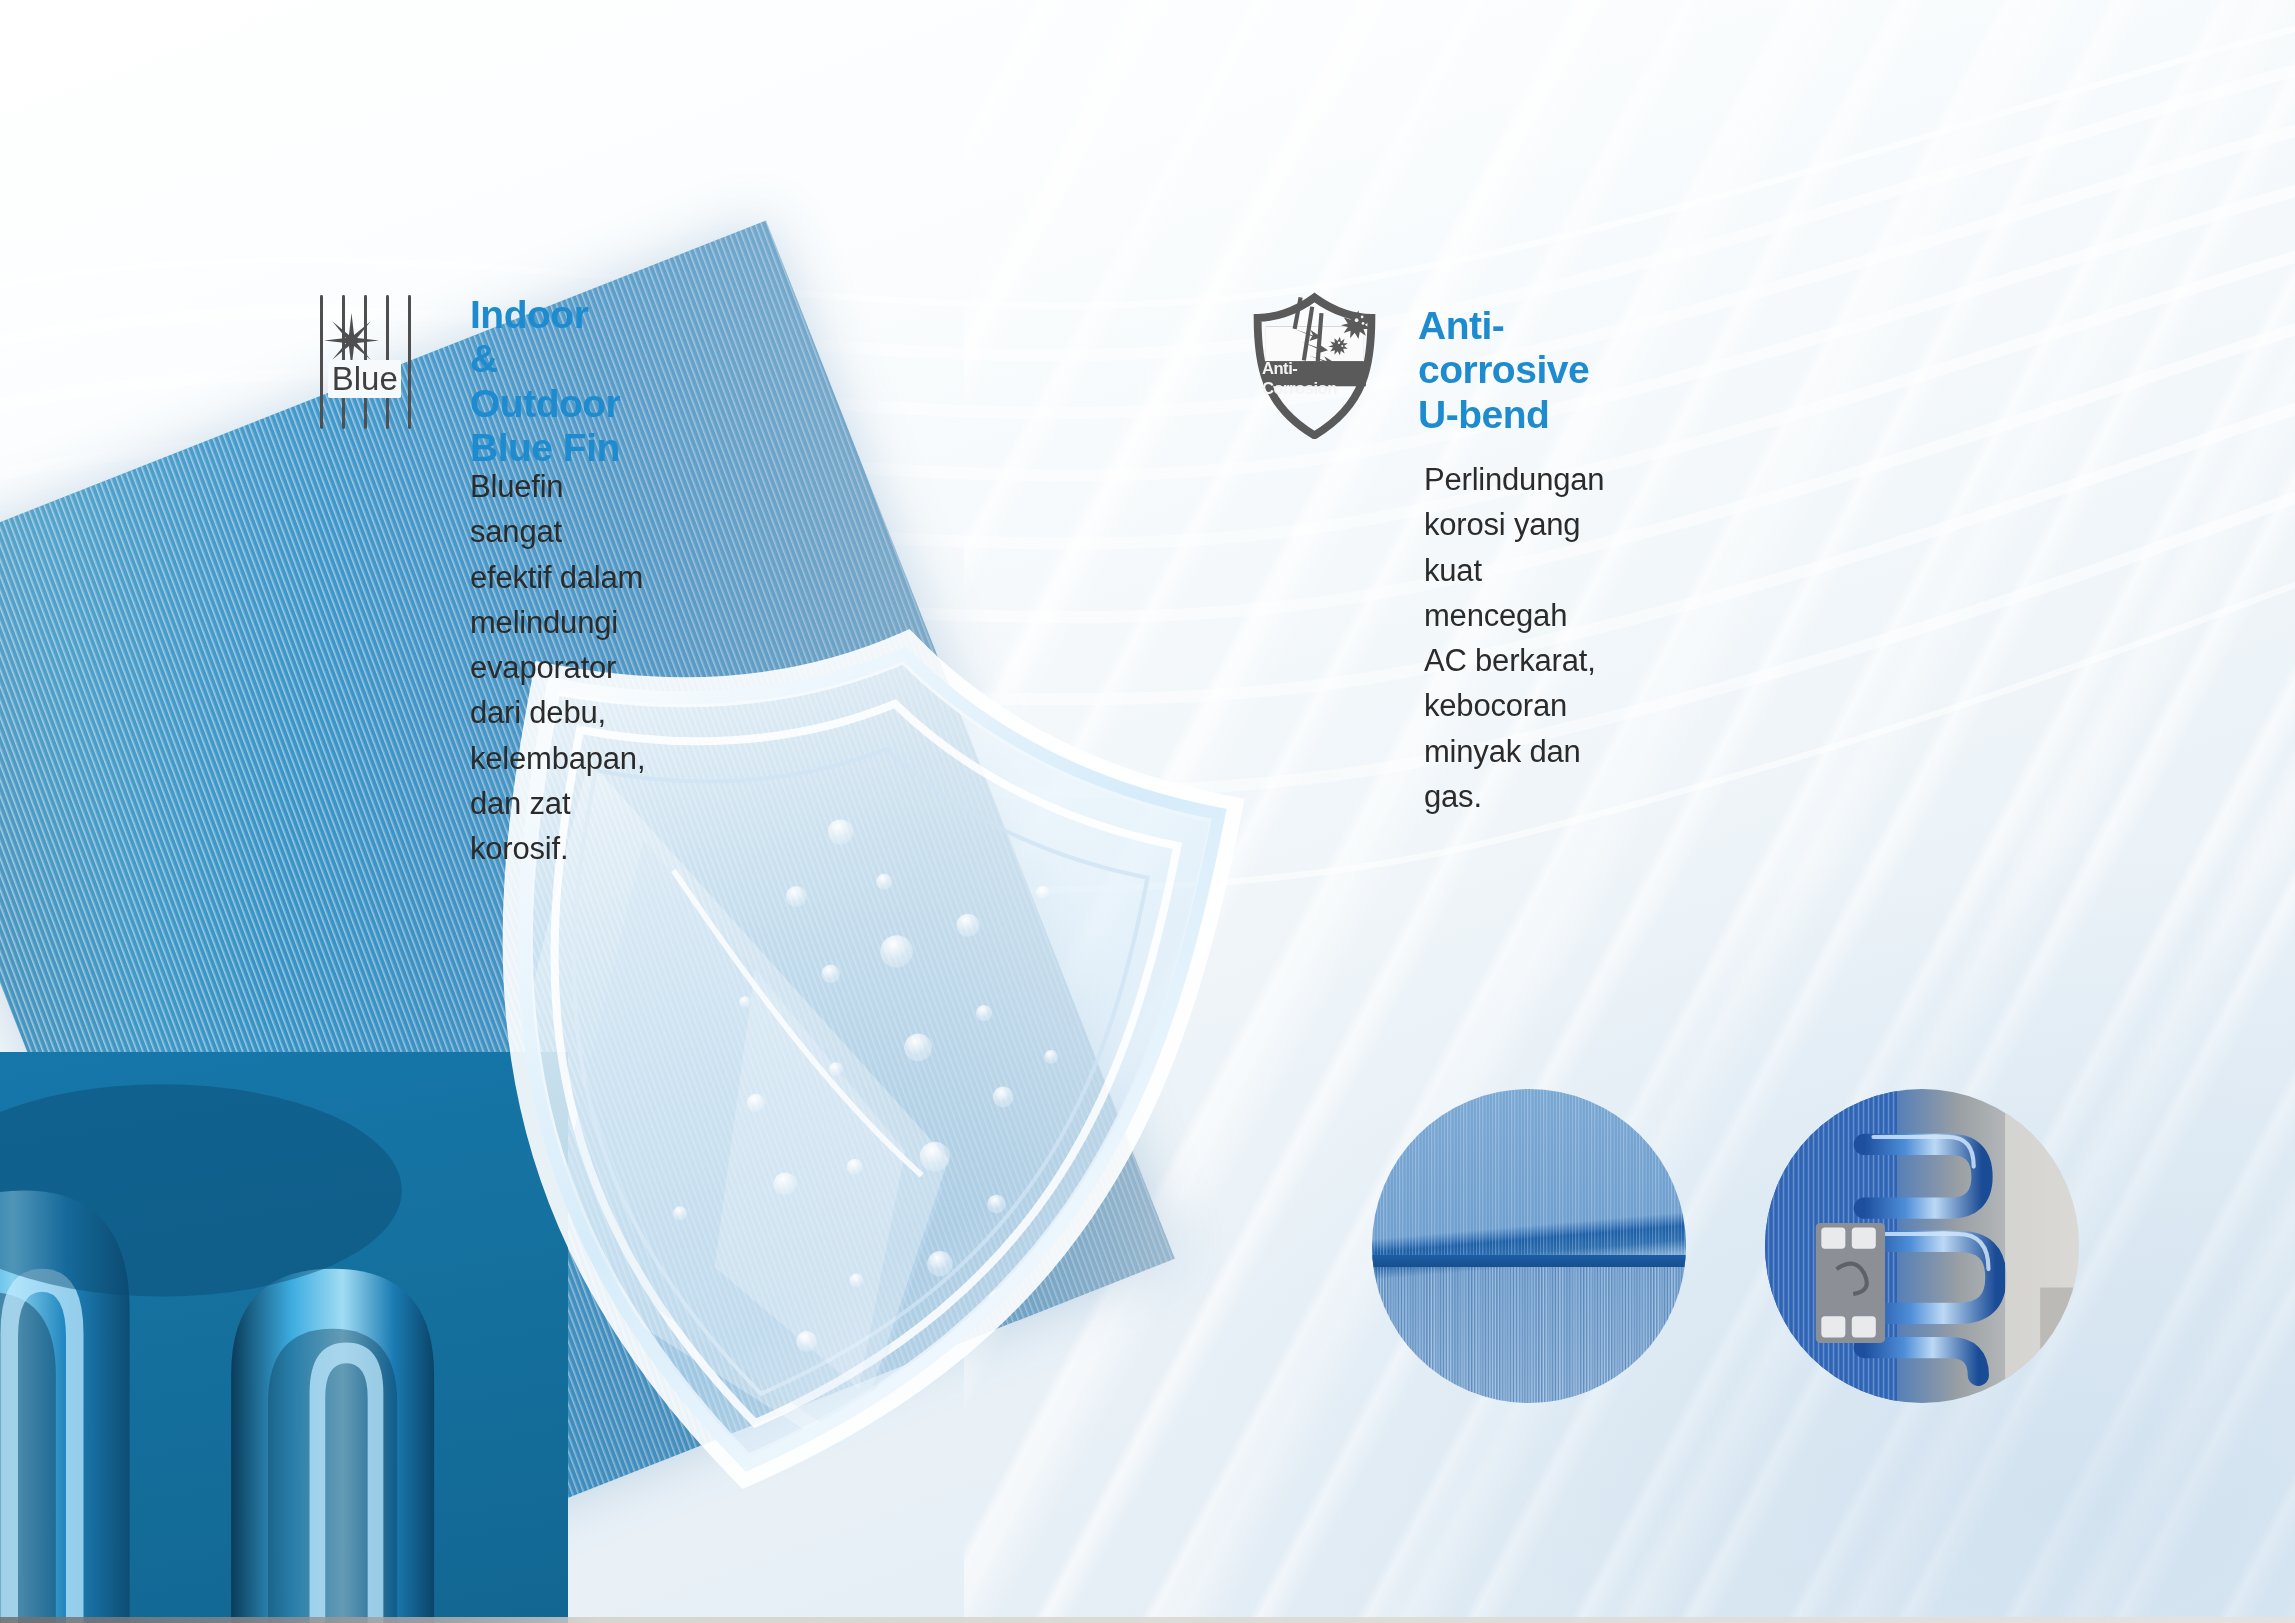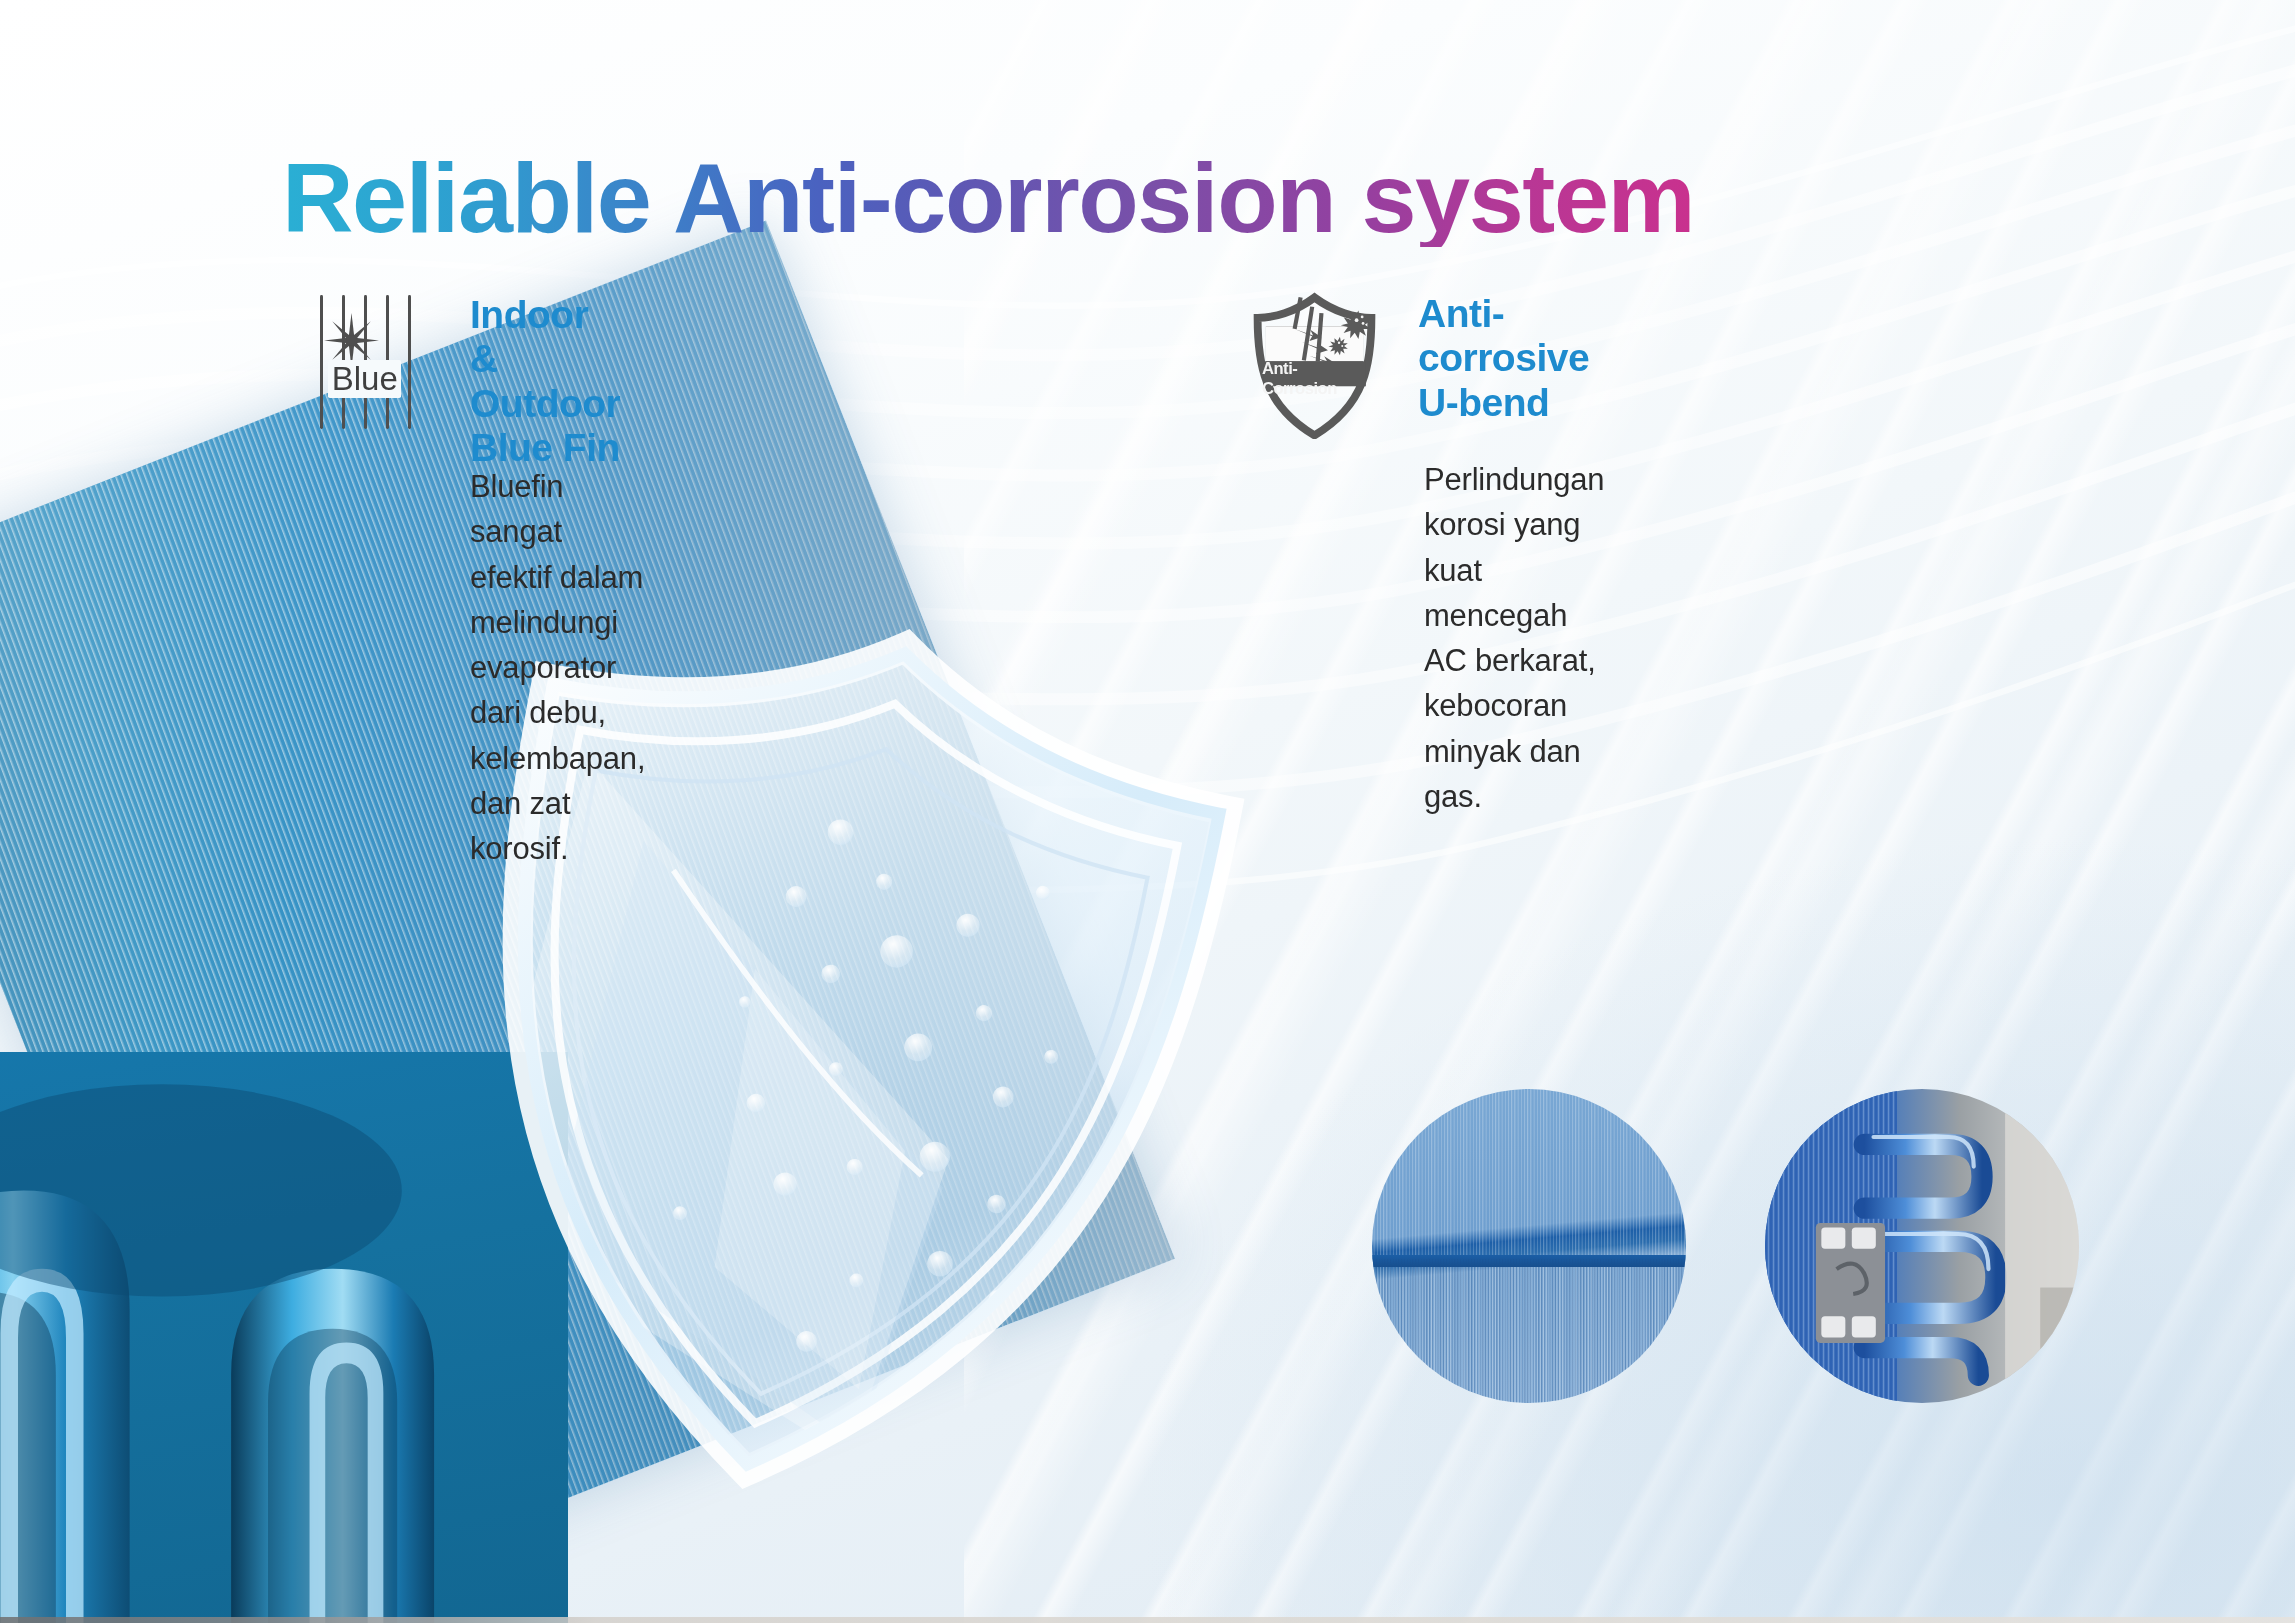--- a/index.html
+++ b/index.html
@@ -73,21 +73,21 @@
     position:absolute;
     font-size:31px;font-weight:400;line-height:1.46;
     color:#2b2b2b;white-space:pre-line;letter-spacing:-0.2px;
   }
 
   #feat1{left:318px;top:295px;}
   #feat1 .head{left:152px;top:-2.3px;}
   #feat1 .body{left:152px;top:161px;margin-top:8px;}
 
   #feat2{left:1252px;top:291px;}
-  #feat2 .head{left:166px;top:1px;}
+  #feat2 .head{left:166px;top:13px;}
   #feat2 .body{left:166px;top:166px;margin-left:6px;}
 
   
   .fin-icon{position:relative;width:115px;height:134px;}
   .fin-icon .slat{
     position:absolute;top:0;width:3.2px;height:134px;background:#4f4f4f;border-radius:1.4px;
   }
   .fin-icon .slat.s1{left:1.8px;}
   .fin-icon .slat.s2{left:24px;}
   .fin-icon .slat.s3{left:46px;}
@@ -370,21 +370,20 @@
           <rect x="122" y="492" width="52" height="46" rx="8"></rect>
           <rect x="188" y="492" width="52" height="46" rx="8"></rect>
         </g>
         <path d="M155,390 q40,-28 60,10 q18,38 -24,44" fill="none" stroke="#5d6268" stroke-width="9"></path>
         <rect x="520" y="0" width="160" height="680" fill="#d9d8d5" opacity=".85"></rect>
         <rect x="596" y="430" width="90" height="250" fill="#a8a6a2" opacity=".6"></rect>
       </svg>
     </div>
   </div>
 
-  <h1 class="title">Reliable Anti-corrosion system</h1>
 
   <div class="feature" id="feat1">
     <div class="icon-wrap">
       <div class="fin-icon">
         <div class="slat s1"></div>
         <div class="slat s2"></div>
         <div class="slat s3"></div>
         <div class="slat s4"></div>
         <div class="slat s5"></div>
         <svg class="sparkle" viewBox="0 0 120 120">

